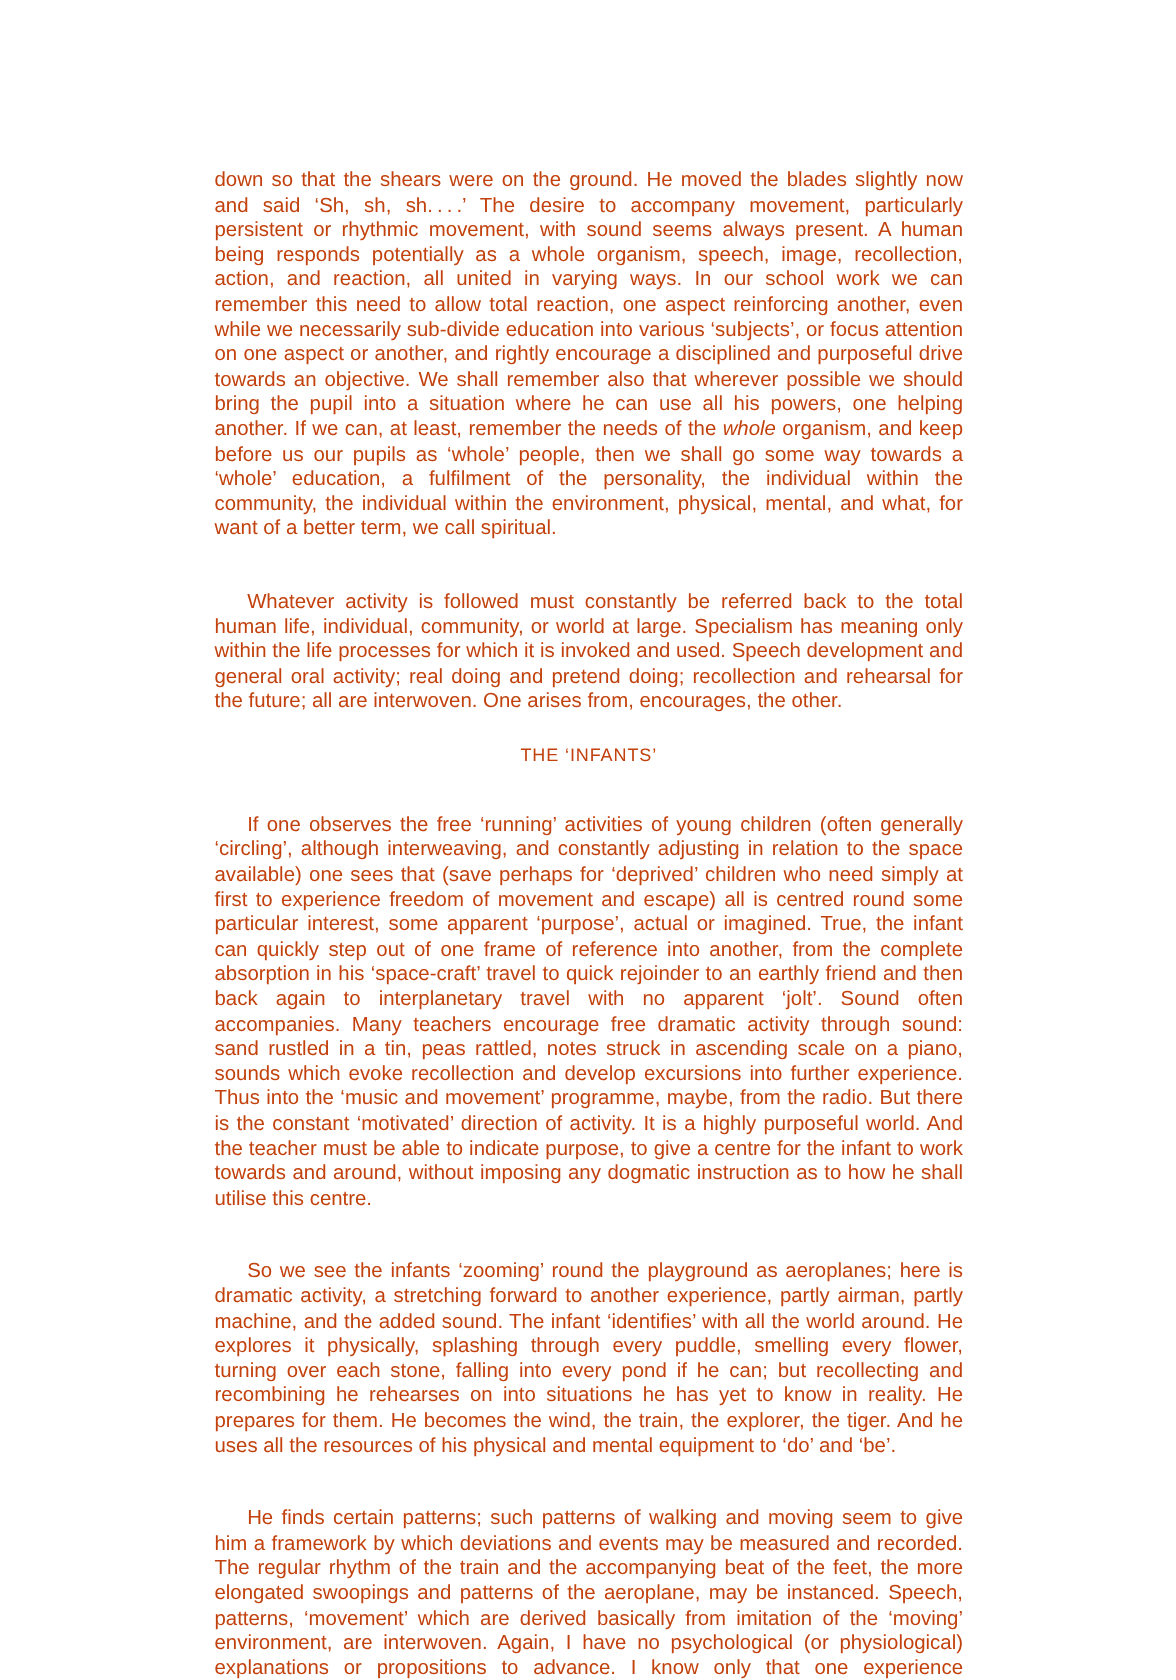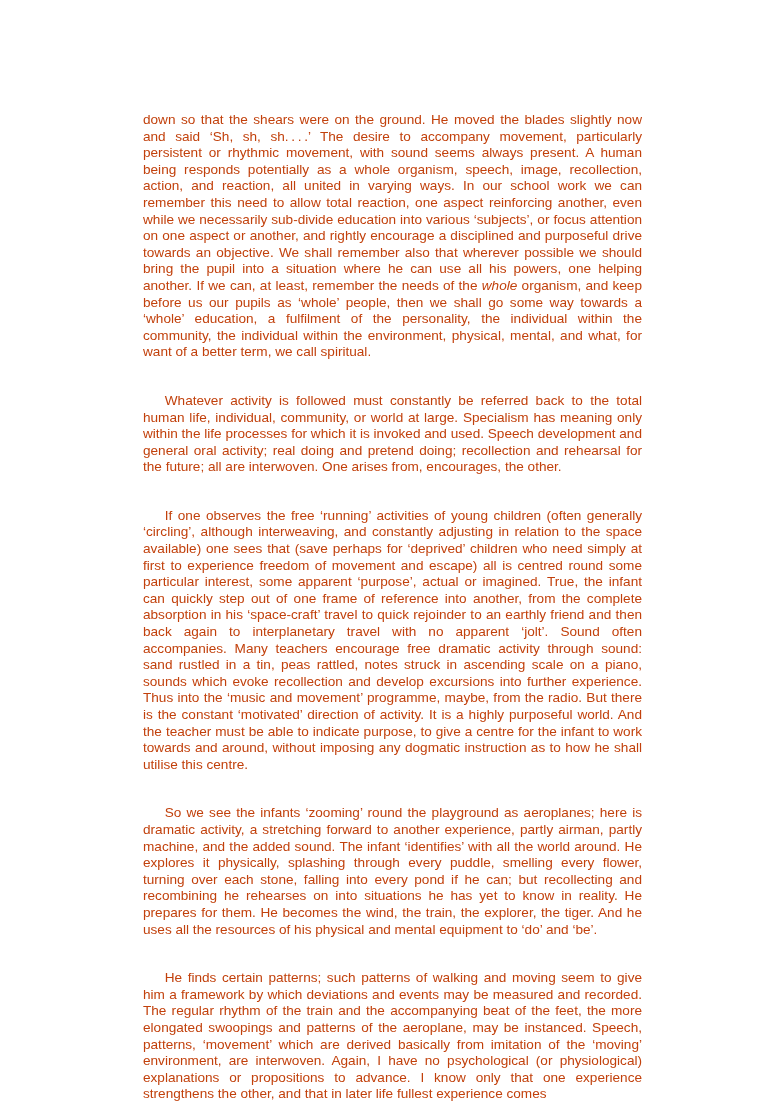--- a/index.html
+++ b/index.html
@@ -52,20 +52,21 @@
 </head>
 <body>
 
 <div class="scan-page">
   <div class="text-block">
 
     <p><span>down so that the shears were on the ground. He moved the blades slightly now and said ‘Sh, sh, sh. . . .’ The desire to accompany movement, particularly persistent or rhythmic movement, with sound seems always present. A human being responds potentially as a whole organism, speech, image, recollection, action, and reaction, all united in varying ways. In our school work we can remember this need to allow total reaction, one aspect reinforcing another, even while we necessarily sub-divide education into various ‘subjects’, or focus attention on one aspect or another, and rightly encourage a disciplined and purposeful drive towards an objective. We shall remember also that wherever possible we should bring the pupil into a situation where he can use all his powers, one helping another. If we can, at least, remember the needs of the </span><em class="word-italic">whole</em><span> organism, and keep before us our pupils as ‘whole’ people, then we shall go some way towards a ‘whole’ education, a fulfilment of the personality, the individual within the community, the individual within the environment, physical, mental, and what, for want of a better term, we call spiritual.</span></p>
 
     <p class="indent">Whatever activity is followed must constantly be referred back to the total human life, individual, community, or world at large. Specialism has meaning only within the life processes for which it is invoked and used. Speech development and general oral activity; real doing and pretend doing; recollection and rehearsal for the future; all are interwoven. One arises from, encourages, the other.</p>
 
+    <h2 class="section-heading">THE ‘INFANTS’</h2>
 
     <p class="indent">If one observes the free ‘running’ activities of young children (often generally ‘circling’, although interweaving, and constantly adjusting in relation to the space available) one sees that (save perhaps for ‘deprived’ children who need simply at first to experience freedom of movement and escape) all is centred round some particular interest, some apparent ‘purpose’, actual or imagined. True, the infant can quickly step out of one frame of reference into another, from the complete absorption in his ‘space-craft’ travel to quick rejoinder to an earthly friend and then back again to interplanetary travel with no apparent ‘jolt’. Sound often accompanies. Many teachers encourage free dramatic activity through sound: sand rustled in a tin, peas rattled, notes struck in ascending scale on a piano, sounds which evoke recollection and develop excursions into further experience. Thus into the ‘music and movement’ programme, maybe, from the radio. But there is the constant ‘motivated’ direction of activity. It is a highly purposeful world. And the teacher must be able to indicate purpose, to give a centre for the infant to work towards and around, without imposing any dogmatic instruction as to how he shall utilise this centre.</p>
 
     <p class="indent">So we see the infants ‘zooming’ round the playground as aeroplanes; here is dramatic activity, a stretching forward to another experience, partly airman, partly machine, and the added sound. The infant ‘identifies’ with all the world around. He explores it physically, splashing through every puddle, smelling every flower, turning over each stone, falling into every pond if he can; but recollecting and recombining he rehearses on into situations he has yet to know in reality. He prepares for them. He becomes the wind, the train, the explorer, the tiger. And he uses all the resources of his physical and mental equipment to ‘do’ and ‘be’.</p>
 
     <p class="indent">He finds certain patterns; such patterns of walking and moving seem to give him a framework by which deviations and events may be measured and recorded. The regular rhythm of the train and the accompanying beat of the feet, the more elongated swoopings and patterns of the aeroplane, may be instanced. Speech, patterns, ‘movement’ which are derived basically from imitation of the ‘moving’ environment, are interwoven. Again, I have no psychological (or physiological) explanations or propositions to advance. I know only that one experience strengthens the other, and that in later life fullest experience comes</p>
 
     <div class="page-number">4</div>
   </div>
 </div>

